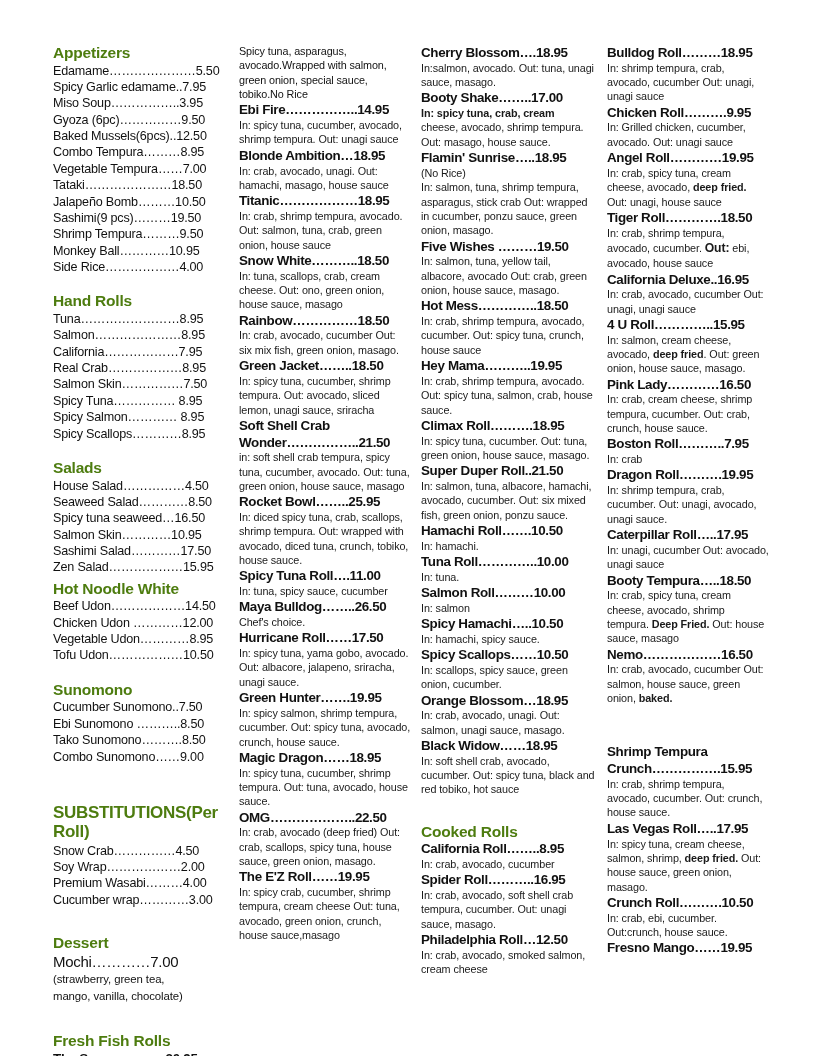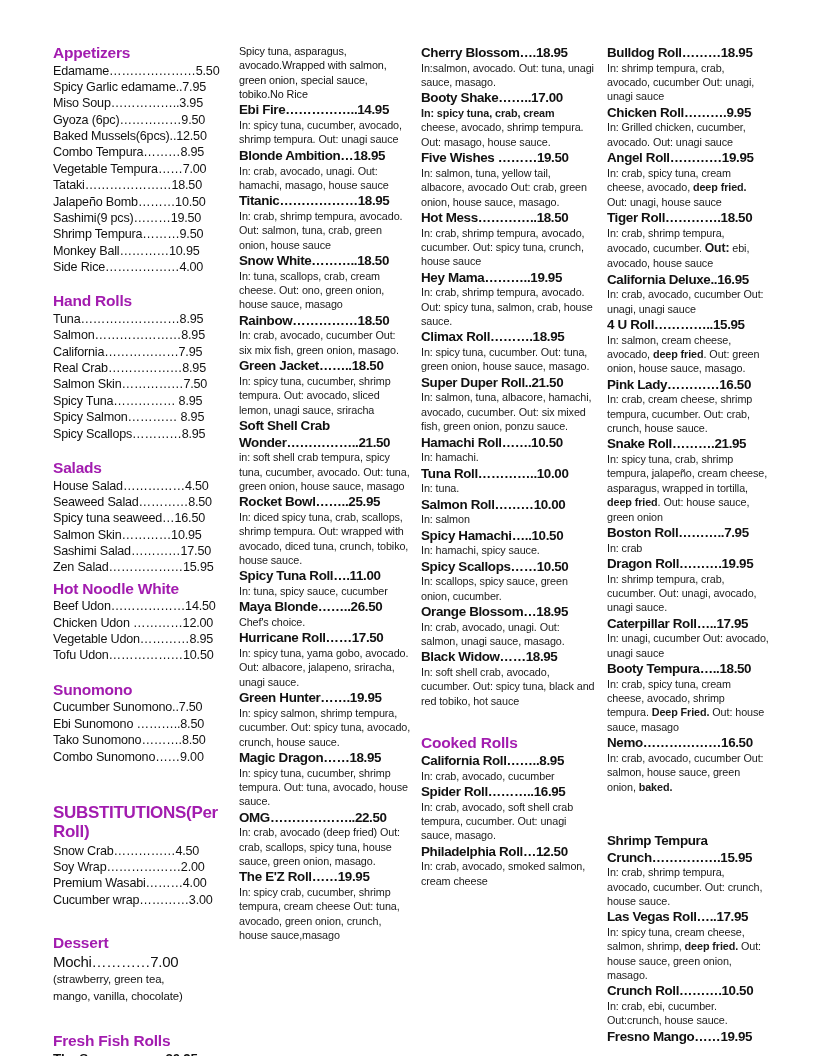--- a/index.html
+++ b/index.html
@@ -32,21 +32,21 @@
     align-items: flex-start;
   }
   .col { box-sizing: border-box; }
   .col-1 { width: 186px; padding-right: 12px; }
   .col-2 { width: 182px; padding-right: 10px; }
   .col-3 { width: 186px; padding-right: 10px; }
   .col-4 { width: 162px; padding-right: 0; }
 
   
   .section-head {
-    color: #a21caf;
+    color: #4d7c0f;
     font-weight: bold;
     font-size: 15.5px;
     line-height: 1.14;
     margin: 0 0 1px 0;
     letter-spacing: -0.2px;
   }
   .section-head.small {
     font-size: 17px;
     letter-spacing: -0.3px;
   }
@@ -222,21 +222,21 @@
       </div>
       <div>
         <div class="roll-name">Rocket Bowl……..25.95</div>
         <div class="roll-desc">In: diced spicy tuna, crab, scallops, shrimp tempura. Out: wrapped with avocado, diced tuna, crunch, tobiko, house sauce.</div>
       </div>
       <div>
         <div class="roll-name">Spicy Tuna Roll….11.00</div>
         <div class="roll-desc">In: tuna, spicy sauce, cucumber</div>
       </div>
       <div>
-        <div class="roll-name">Maya Blonde……..26.50</div>
+        <div class="roll-name">Maya Bulldog……..26.50</div>
         <div class="roll-desc">Chef's choice.</div>
       </div>
       <div>
         <div class="roll-name">Hurricane Roll……17.50</div>
         <div class="roll-desc">In: spicy tuna, yama gobo, avocado. Out: albacore, jalapeno, sriracha, unagi sauce.</div>
       </div>
       <div>
         <div class="roll-name">Green Hunter…….19.95</div>
         <div class="roll-desc">In: spicy salmon, shrimp tempura, cucumber. Out: spicy tuna, avocado, crunch, house sauce.</div>
       </div>
@@ -258,20 +258,25 @@
       <div>
         <div class="roll-name">Cherry Blossom….18.95</div>
         <div class="roll-desc">In:salmon, avocado. Out: tuna, unagi sauce, masago.</div>
       </div>
       <div>
         <div class="roll-name">Booty Shake……..17.00</div>
         <div class="roll-desc"><b>In: spicy tuna, crab, cream</b></div>
         <div class="roll-desc">cheese, avocado, shrimp tempura. Out: masago, house sauce.</div>
       </div>
       <div>
+        <div class="roll-name">Flamin' Sunrise…..18.95</div>
+        <div class="roll-desc">(No Rice)</div>
+        <div class="roll-desc">In: salmon, tuna, shrimp tempura, asparagus, stick crab Out: wrapped in cucumber, ponzu sauce, green onion, masago.</div>
+      </div>
+      <div>
         <div class="roll-name">Five Wishes ………19.50</div>
         <div class="roll-desc">In: salmon, tuna, yellow tail, albacore, avocado Out: crab, green onion, house sauce, masago.</div>
       </div>
       <div>
         <div class="roll-name">Hot Mess…………..18.50</div>
         <div class="roll-desc">In: crab, shrimp tempura, avocado, cucumber. Out: spicy tuna, crunch, house sauce</div>
       </div>
       <div>
         <div class="roll-name">Hey Mama………..19.95</div>
         <div class="roll-desc">In: crab, shrimp tempura, avocado. Out: spicy tuna, salmon, crab, house sauce.</div>
@@ -350,24 +355,20 @@
         <div class="roll-name">California Deluxe..16.95</div>
         <div class="roll-desc">In: crab, avocado, cucumber Out: unagi, unagi sauce</div>
       </div>
       <div>
         <div class="roll-name">4 U Roll…………..15.95</div>
         <div class="roll-desc"><span>In: salmon, cream cheese, avocado, </span><b>deep fried</b><span>. Out: green onion, house sauce, masago.</span></div>
       </div>
       <div>
         <div class="roll-name">Pink Lady…………16.50</div>
         <div class="roll-desc">In: crab, cream cheese, shrimp tempura, cucumber. Out: crab, crunch, house sauce.</div>
-      </div>
-      <div>
-        <div class="roll-name">Snake Roll……….21.95</div>
-        <div class="roll-desc"><span>In: spicy tuna, crab, shrimp tempura, jalapeño, cream cheese, asparagus, wrapped in tortilla, </span><b>deep fried</b><span>. Out: house sauce, green onion</span></div>
       </div>
       <div>
         <div class="roll-name">Boston Roll………..7.95</div>
         <div class="roll-desc">In: crab</div>
       </div>
       <div>
         <div class="roll-name">Dragon Roll……….19.95</div>
         <div class="roll-desc">In: shrimp tempura, crab, cucumber. Out: unagi, avocado, unagi sauce.</div>
       </div>
       <div>

